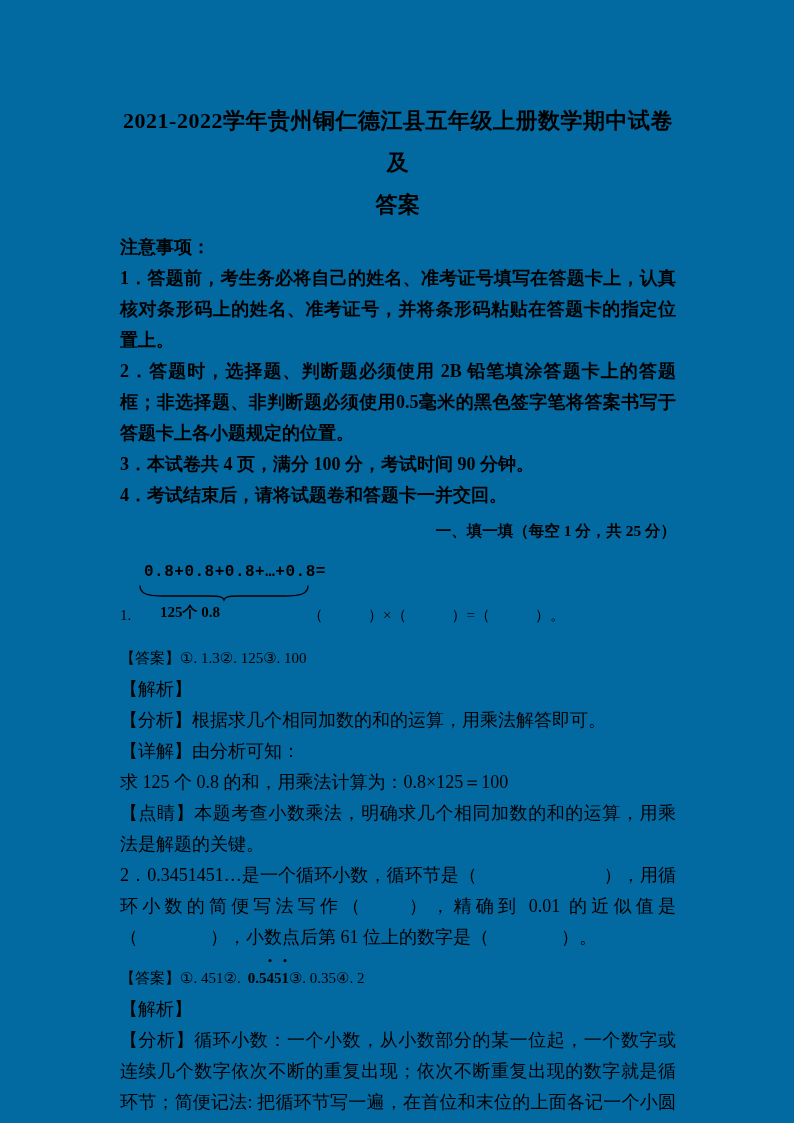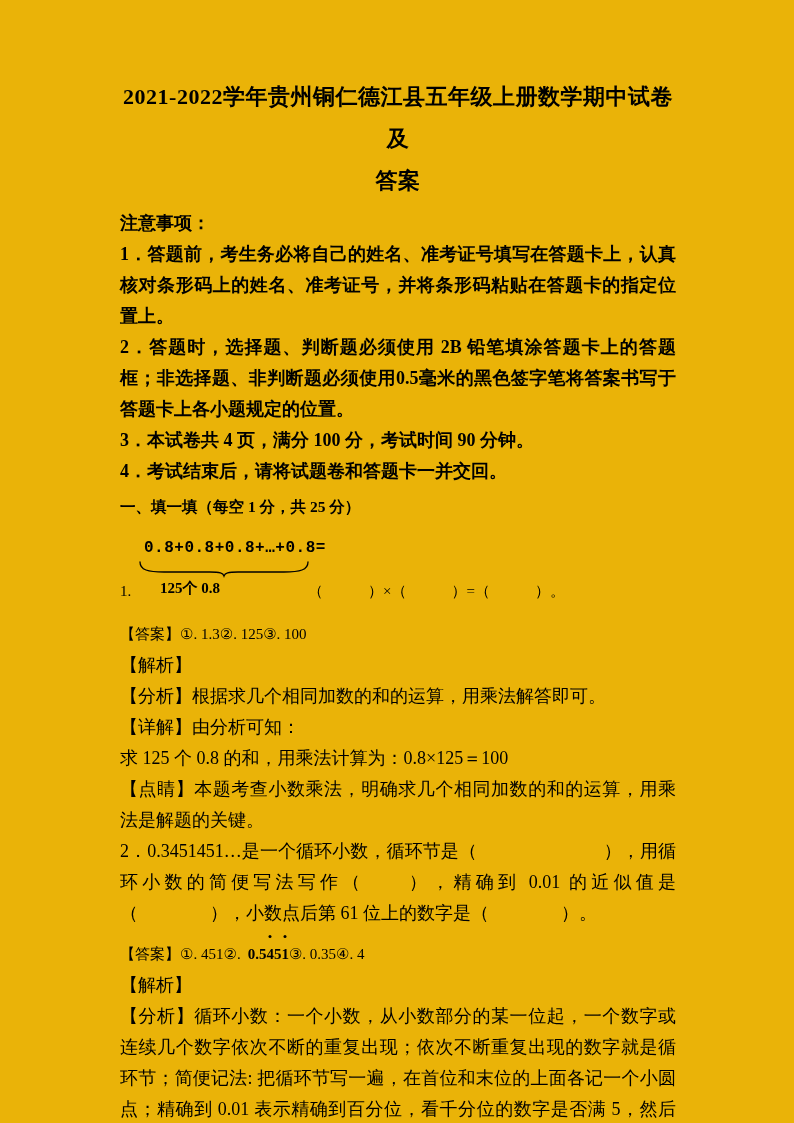--- a/index.html
+++ b/index.html
@@ -1,24 +1,24 @@
 <!DOCTYPE html>
 <html><head>
 <meta charset="utf-8">
 <style>
   * { box-sizing: border-box; }
   html, body { margin: 0; padding: 0; background: #ffffff; }
   .page {
     position: relative;
     width: 794px;
     height: 1123px;
-    background: #eab308;
+    background: #0369a1;
     color: #000000;
     font-family: "Liberation Serif", "DejaVu Serif", serif;
-    padding: 76px 118px 0 120px;
+    padding: 100px 118px 0 120px;
     overflow: hidden;
   }
   .title-block { margin-bottom: 6px; }
   .title-line {
     font-size: 22px;
     font-weight: bold;
     text-align: center;
     line-height: 42px;
     letter-spacing: 0.5px;
   }
@@ -27,21 +27,21 @@
     line-height: 31px;
     text-align: justify;
     margin: 0;
   }
   .bold { font-weight: bold; }
   .section-heading {
     font-size: 15.5px;
     font-weight: bold;
     line-height: 32px;
     margin-top: 4px;
-    text-align: left;
+    text-align: right;
   }
   
   .q1-block { position: relative; height: 80px; margin-top: 2px; }
   .q1-expr {
     position: absolute; left: 24px; top: 0;
     font-weight: bold; font-size: 16px; letter-spacing: 0.5px; font-family: Liberation Mono, monospace;
   }
   .q1-brace { position: absolute; left: 18px; top: 22px; }
   .q1-num { position: absolute; left: 0; top: 44px; font-size: 15px; }
   .q1-brace-label {
@@ -111,19 +111,19 @@
   <p class="para">2．0.3451451…是一个循环小数，循环节是（　　　　　　　），用循环小数的简便写法写作（　　），精确到 0.01 的近似值是（　　　　），小数点后第 61 位上的数字是（　　　　）。</p>
 
   <div class="answer-line mt8">
     <span>【答案】</span>
     <span>①. 451</span>
     <span class="answer-pair">
       <span>②.</span>
       <span class="bold"><span>0.5</span><span class="dotted">4</span><span>5</span><span class="dotted">1</span></span>
     </span>
     <span>③. 0.35</span>
-    <span>④. 4</span>
+    <span>④. 2</span>
   </div>
 
   <p class="para">【解析】</p>
   <p class="para">【分析】循环小数：一个小数，从小数部分的某一位起，一个数字或连续几个数字依次不断的重复出现；依次不断重复出现的数字就是循环节；简便记法: 把循环节写一遍，在首位和末位的上面各记一个小圆点；精确到 0.01 表示精确到百分位，看千分位的数字是否满 5，然后根据四舍五入法求近似数即可；然后用 61 除以循环节的位数，如果能整除，则第 61 位上的数字是循环节末位上的数字，如果不能整除，就从循环节的首位开始数，余数是几第 61 位上的数字就是循环节第几位上的数字，据此解答</p>
 
 </div>
 
 </body></html>

